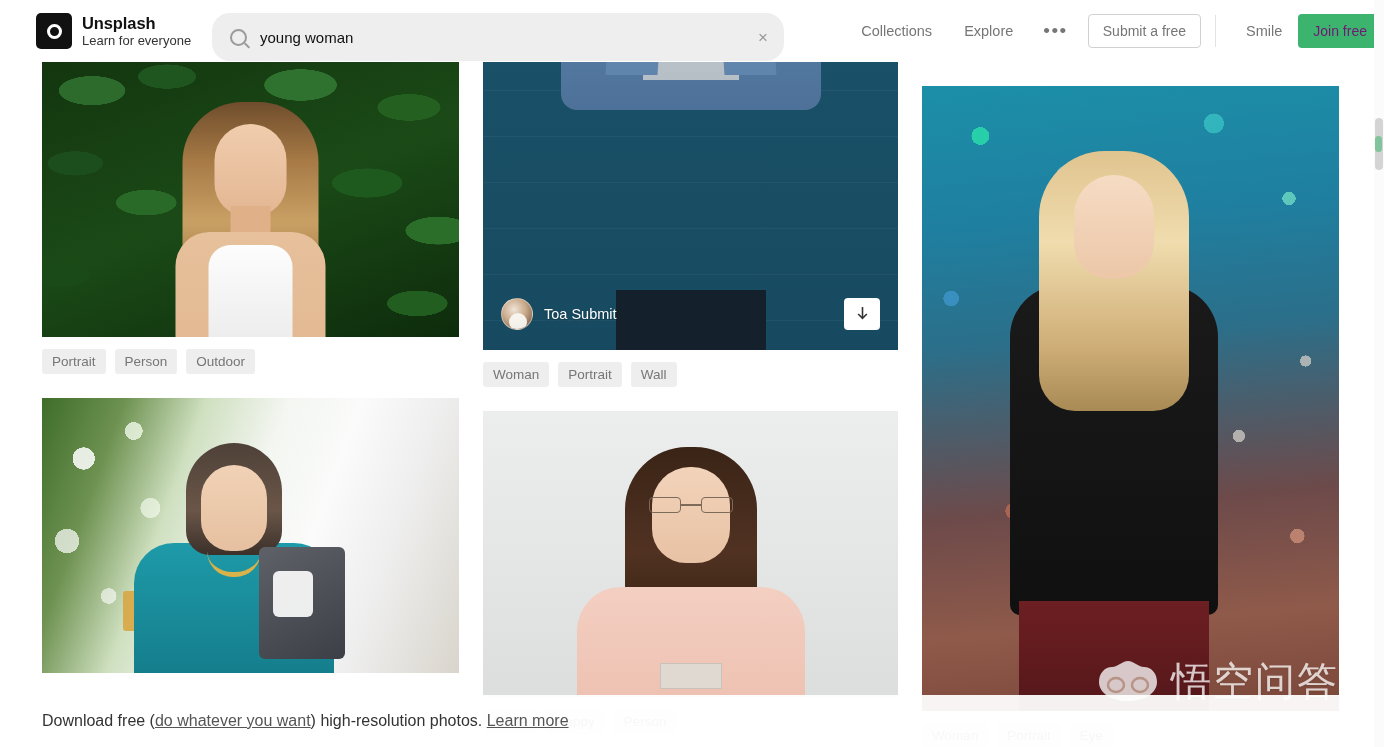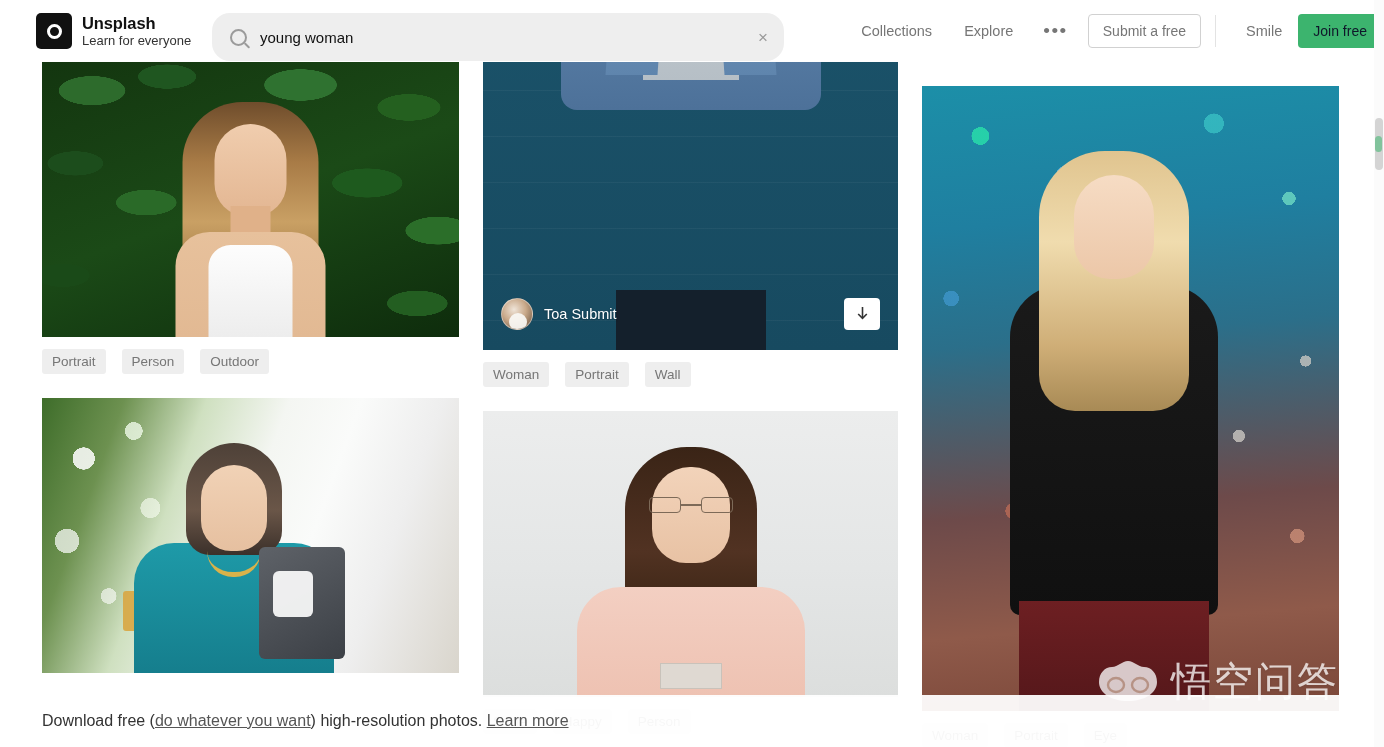--- a/index.html
+++ b/index.html
@@ -78,38 +78,38 @@
   .btn-outline {
     font-size: 14px; color: #767676; background: #fff;
     border: 1px solid #d1d1d1; border-radius: 4px;
     padding: 8px 14px; margin-left: 6px; cursor: pointer;
     font-family: "Liberation Sans", sans-serif; white-space: nowrap;
   }
   .divider-v {
     width: 1px; height: 32px; background: #e3e3e3; margin: 0 14px;
   }
   .btn-green {
-    font-size: 14px; color: #0f172a; background: #3cb46e;
+    font-size: 14px; color: #701a75; background: #3cb46e;
     border: none; border-radius: 4px; padding: 9px 15px; cursor: pointer;
     font-family: "Liberation Sans", sans-serif; white-space: nowrap;
   }
 
   
   .grid { position: absolute; top: 0; left: 0; width: 1384px; height: 747px; }
   .col { position: absolute; }
   .col-1 { left: 42px;  width: 417px; }
   .col-2 { left: 483px; width: 415px; }
   .col-3 { left: 922px; width: 417px; }
 
   .card { position: relative; margin-bottom: 10px; }
   .photo {
     position: relative; width: 100%; overflow: hidden;
     background: #efefef;
   }
-  .tags { padding: 12px 0 14px 0; display: flex; gap: 16px; }
+  .tags { padding: 12px 0 14px 0; display: flex; gap: 9px; }
   .tag {
     background: #eeeeee; color: #767676; font-size: 13.5px;
     padding: 5px 10px; border-radius: 3px; cursor: pointer;
     white-space: nowrap;
   }
 
   
   .credit {
     position: absolute; left: 18px; bottom: 20px;
     display: flex; align-items: center; z-index: 5;

